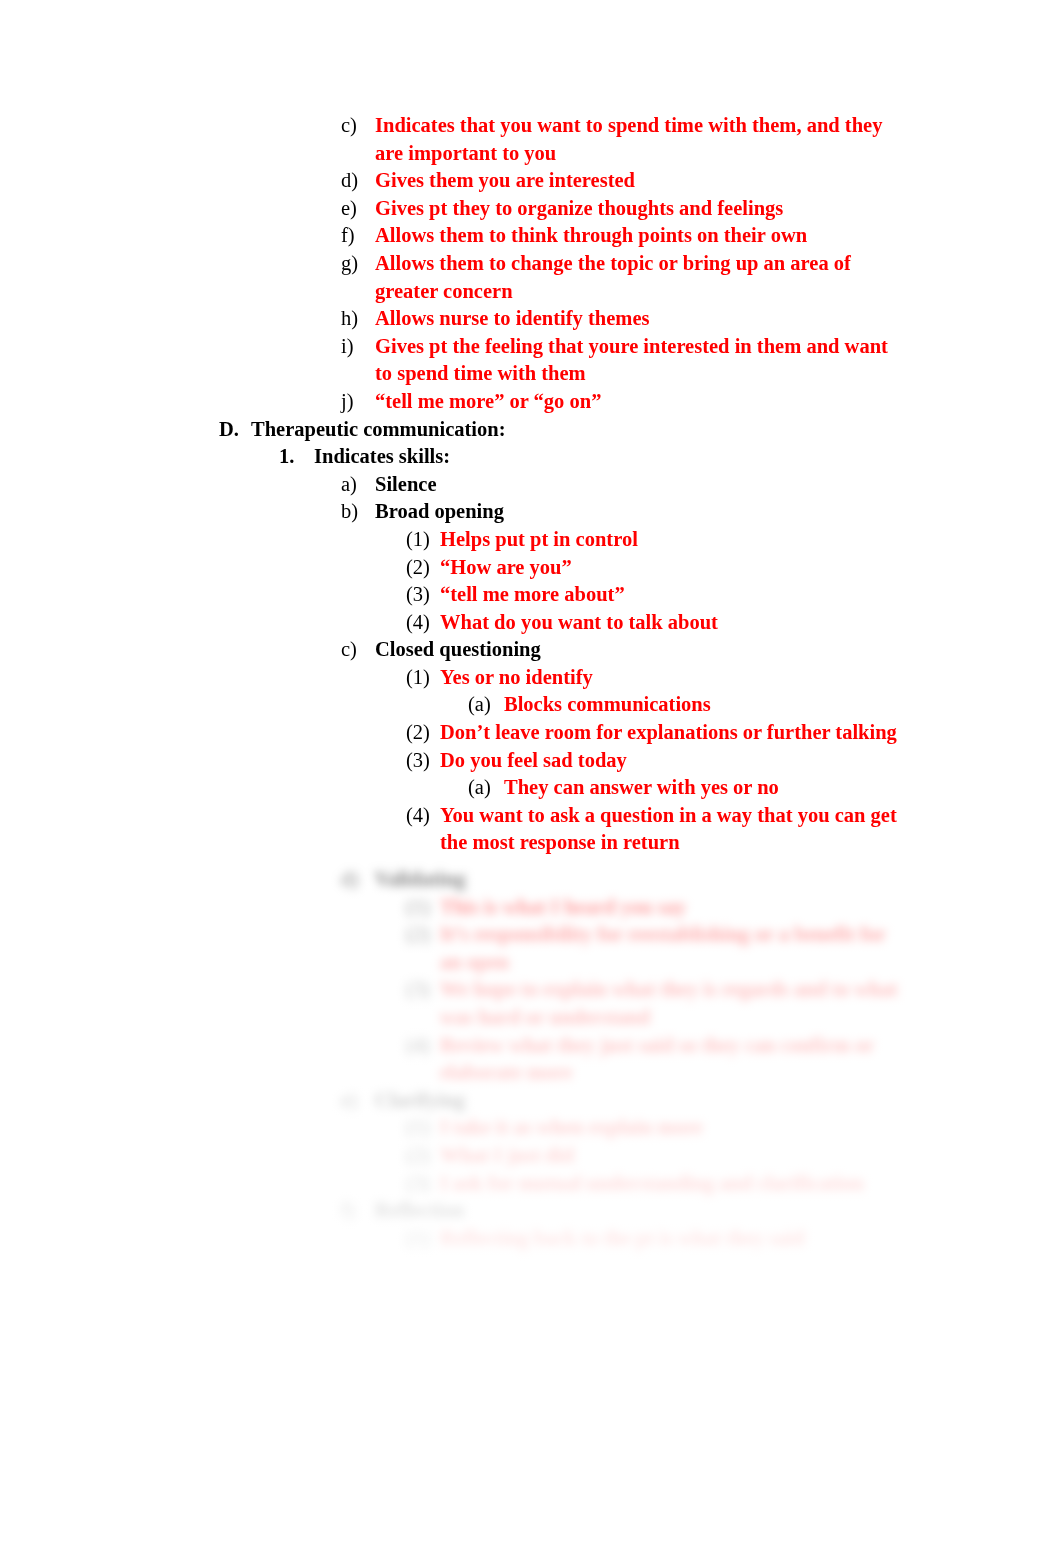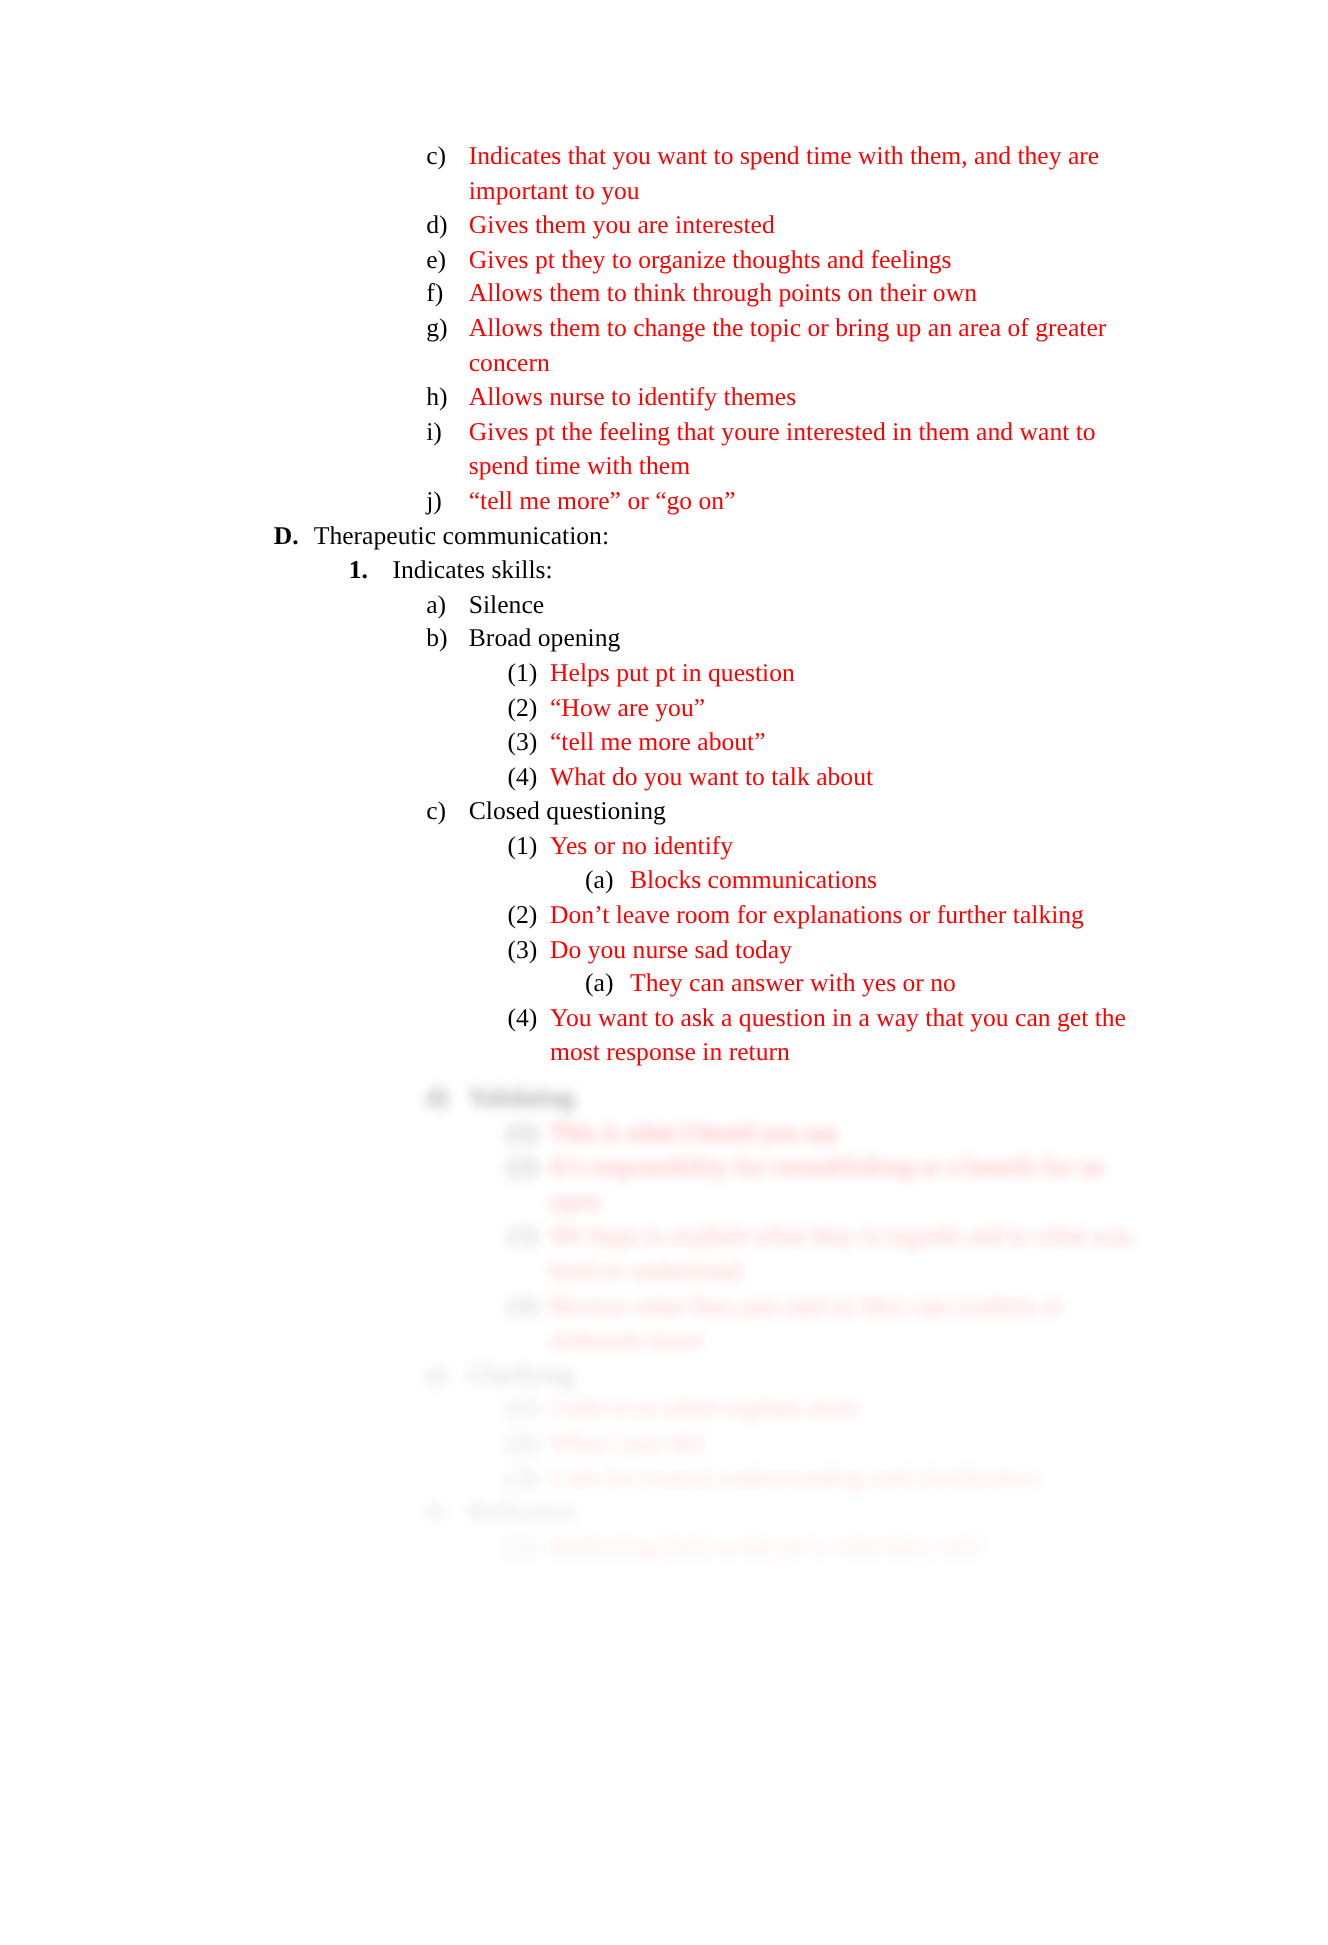--- a/index.html
+++ b/index.html
@@ -37,20 +37,21 @@
     line-height: 27.6px;
   }
   .marker {
     color: #000000;
     flex: 0 0 auto;
     white-space: pre;
     text-align: left;
   }
   .content {
     flex: 0 1 auto;
+    font-weight: bold;
   }
   .red  { color: #ff0000; }
   .blk  { color: #000000; text-align: right; }
   .bold { font-weight: bold; }
 
   
   .lvl-A  { padding-left: 219px; }
   .lvl-A  .marker { width: 32px; }
   .lvl-num{ padding-left: 279px; }
   .lvl-num .marker { width: 35px; }
@@ -152,21 +153,21 @@
       <span class="marker">a)</span>
       <span class="content blk">Silence</span>
     </div>
 
     <div class="row lvl-a">
       <span class="marker">b)</span>
       <span class="content blk"> Broad opening</span>
     </div>
     <div class="row lvl-1">
       <span class="marker">(1)</span>
-      <span class="content red">Helps put pt in question</span>
+      <span class="content red">Helps put pt in control</span>
     </div>
     <div class="row lvl-1">
       <span class="marker">(2)</span>
       <span class="content red">“How are you”</span>
     </div>
     <div class="row lvl-1">
       <span class="marker">(3)</span>
       <span class="content red">“tell me more about”</span>
     </div>
     <div class="row lvl-1">
@@ -185,21 +186,21 @@
     <div class="row lvl-aa">
       <span class="marker">(a)</span>
       <span class="content red">Blocks communications</span>
     </div>
     <div class="row lvl-1">
       <span class="marker">(2)</span>
       <span class="content red">Don’t leave room for explanations or further talking</span>
     </div>
     <div class="row lvl-1">
       <span class="marker">(3)</span>
-      <span class="content red">Do you nurse sad today</span>
+      <span class="content red">Do you feel sad today</span>
     </div>
     <div class="row lvl-aa">
       <span class="marker">(a)</span>
       <span class="content red">They can answer with yes or no</span>
     </div>
     <div class="row lvl-1">
       <span class="marker">(4)</span>
       <span class="content red">You want to ask a question in a way that you can get the most response in return</span>
     </div>
 

